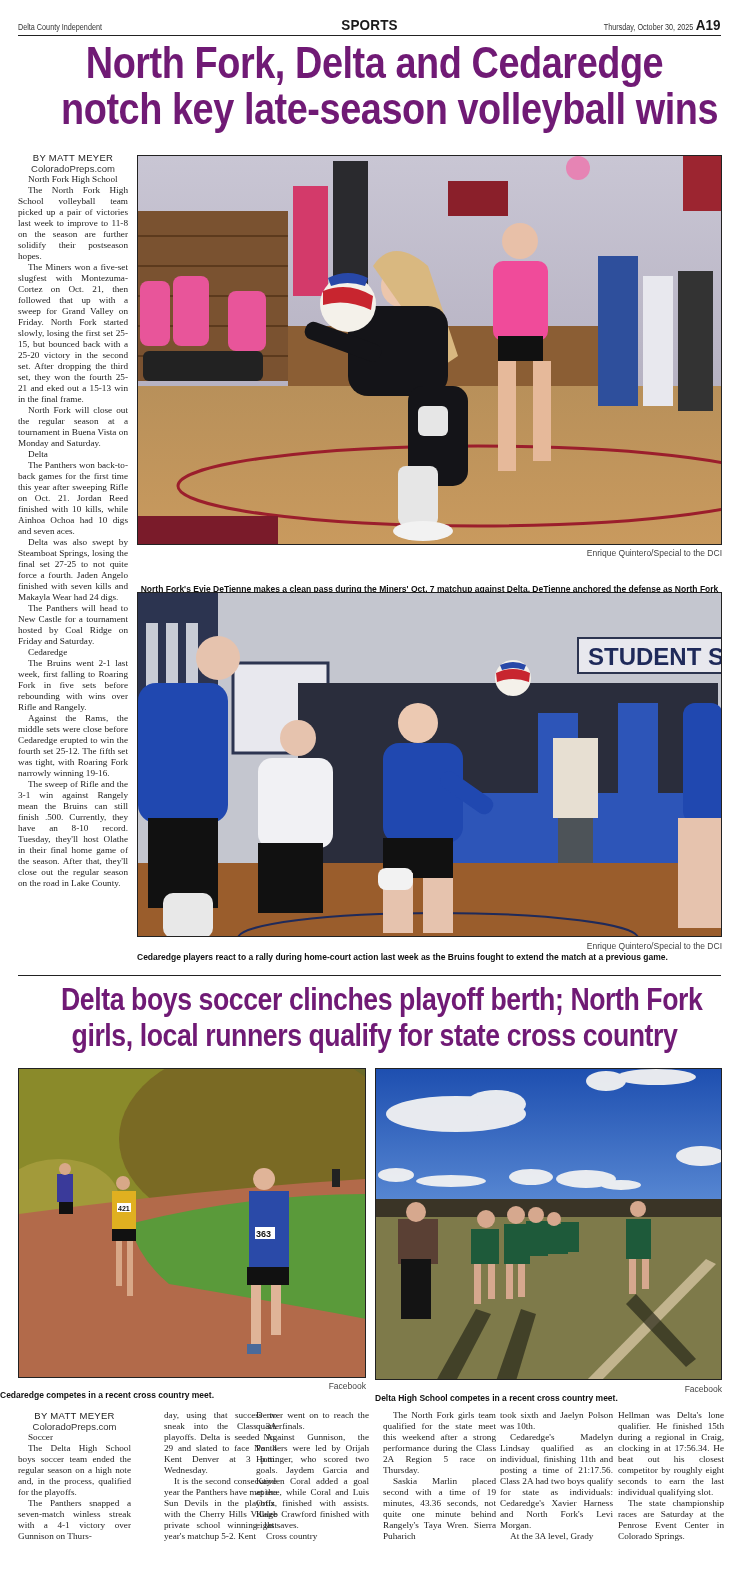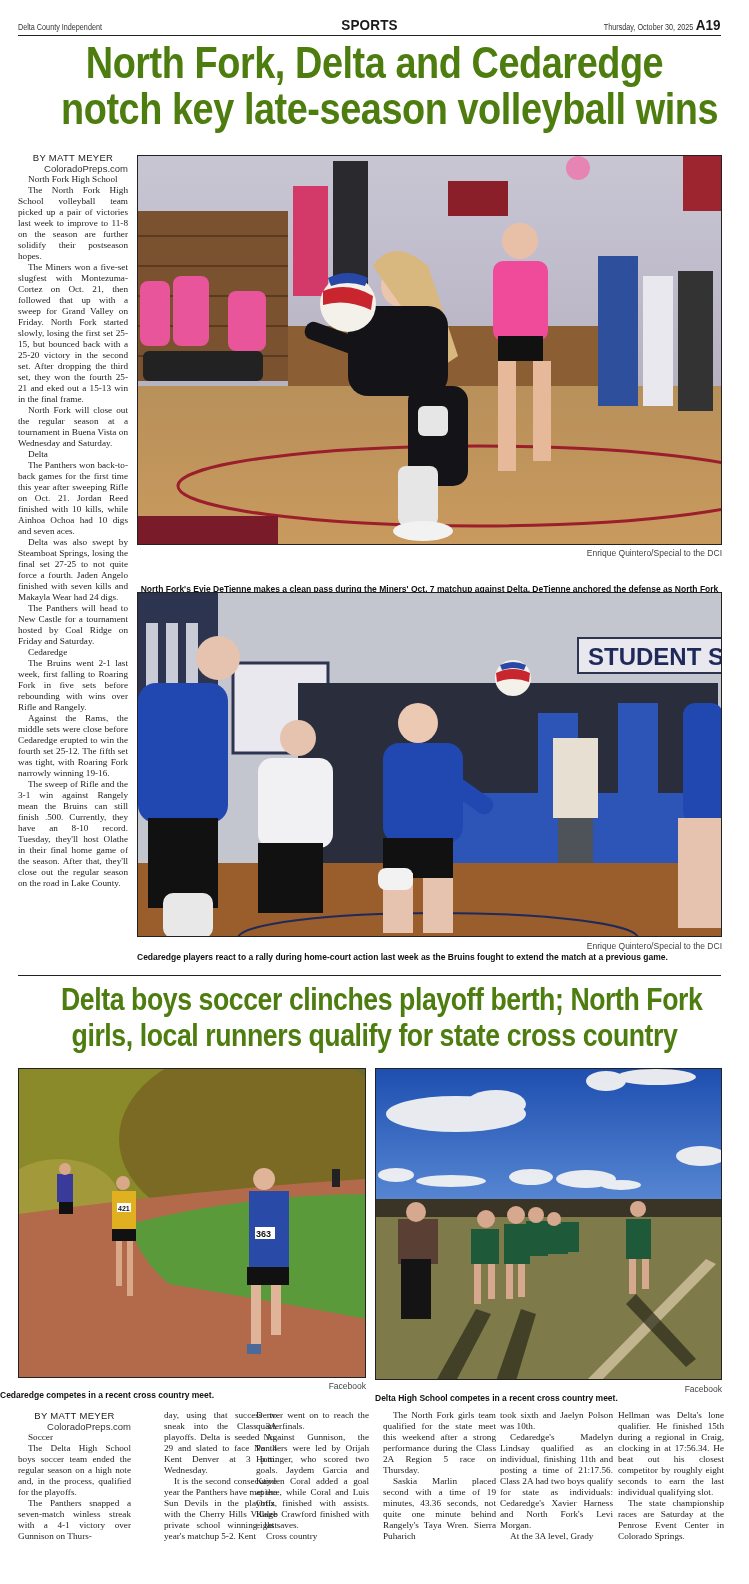--- a/index.html
+++ b/index.html
@@ -6,28 +6,28 @@
   html, body { width: 749px; height: 1584px; background: #ffffff; overflow: hidden; }
   body { position: relative; color: #1a1a1a; font-family: "Liberation Serif", serif; }
 
   .masthead { position: absolute; left: 18px; top: 14px; width: 703px; height: 22px; border-bottom: 1.5px solid #222; }
   .mh-left { position: absolute; left: 0; top: 8px; font-family: "Liberation Sans", sans-serif; font-size: 8.5px; color: #333; transform: scaleX(0.85); transform-origin: left; }
   .mh-center { position: absolute; left: 0; right: 0; top: 2px; text-align: center; font-family: "Liberation Sans", sans-serif; font-weight: 700; font-size: 15px; letter-spacing: 0.2px; transform: scaleX(0.9); }
   .mh-right { position: absolute; right: 0; top: 2px; display: flex; align-items: baseline; gap: 0; }
   .mh-date { font-family: "Liberation Sans", sans-serif; font-size: 8.5px; color: #333; transform: scaleX(0.85); transform-origin: right; }
   .mh-page { font-family: "Liberation Sans", sans-serif; font-weight: 700; font-size: 15px; transform: scaleX(0.9); transform-origin: right; }
 
-  .headline { position: absolute; left: 10px; width: 729px; text-align: center; font-family: "Liberation Sans", sans-serif; font-weight: 700; color: #4d7c0f; letter-spacing: -0.5px; }
+  .headline { position: absolute; left: 10px; width: 729px; text-align: center; font-family: "Liberation Sans", sans-serif; font-weight: 700; color: #701a75; letter-spacing: -0.5px; }
   .headline .hl-line { display: block; transform: scaleX(0.86); transform-origin: center; white-space: nowrap; }
   .hl1 { top: 40px; font-size: 44px; line-height: 46px; }
   .hl2 { top: 982px; font-size: 31px; line-height: 36px; }
 
   .byline { font-family: "Liberation Sans", sans-serif; text-align: center; }
   .byline .by { font-weight: 400; font-size: 9.5px; letter-spacing: 0.3px; }
-  .byline .src { font-size: 9.5px; color: #333; text-align: right; }
+  .byline .src { font-size: 9.5px; color: #333; }
 
   .col { position: absolute; font-size: 9.2px; line-height: 11px; text-align: justify; color: #222; }
   .col p { text-indent: 10px; }
   .col p.sub { text-indent: 10px; text-align: left; }
 
   .col1 { left: 18px; top: 152px; width: 110px; }
 
   .photo { position: absolute; border: 1px solid #222; overflow: hidden; }
   .credit { position: absolute; font-family: "Liberation Sans", sans-serif; font-size: 8.5px; color: #444; text-align: right; }
   .caption { position: absolute; font-family: "Liberation Sans", sans-serif; font-weight: 700; font-size: 8.5px; line-height: 10px; color: #111; }
@@ -55,21 +55,21 @@
 
 <div class="col col1">
   <div class="byline">
     <div class="by">BY MATT MEYER</div>
     <div class="src">ColoradoPreps.com</div>
   </div>
   <div id="s1-paras">
       <p class="sub">North Fork High School</p>
       <p>The North Fork High School volleyball team picked up a pair of victories last week to improve to 11-8 on the season are further solidify their postseason hopes.</p>
       <p>The Miners won a five-set slugfest with Montezuma-Cortez on Oct. 21, then followed that up with a sweep for Grand Valley on Friday. North Fork started slowly, losing the first set 25-15, but bounced back with a 25-20 victory in the second set. After dropping the third set, they won the fourth 25-21 and eked out a 15-13 win in the final frame.</p>
-      <p>North Fork will close out the regular season at a tournament in Buena Vista on Wednesday and Saturday.</p>
+      <p>North Fork will close out the regular season at a tournament in Buena Vista on Monday and Saturday.</p>
       <p class="sub">Delta</p>
       <p>The Panthers won back-to-back games for the first time this year after sweeping Rifle on Oct. 21. Jordan Reed finished with 10 kills, while Ainhoa Ochoa had 10 digs and seven aces.</p>
       <p>Delta was also swept by Steamboat Springs, losing the final set 27-25 to not quite force a fourth. Jaden Angelo finished with seven kills and Makayla Wear had 24 digs.</p>
       <p>The Panthers will head to New Castle for a tournament hosted by Coal Ridge on Friday and Saturday.</p>
       <p class="sub">Cedaredge</p>
       <p>The Bruins went 2-1 last week, first falling to Roaring Fork in five sets before rebounding with wins over Rifle and Rangely.</p>
       <p>Against the Rams, the middle sets were close before Cedaredge erupted to win the fourth set 25-12. The fifth set was tight, with Roaring Fork narrowly winning 19-16.</p>
       <p>The sweep of Rifle and the 3-1 win against Rangely mean the Bruins can still finish .500. Currently, they have an 8-10 record. Tuesday, they'll host Olathe in their final home game of the season. After that, they'll close out the regular season on the road in Lake County.</p>
     </div>
 </div>

